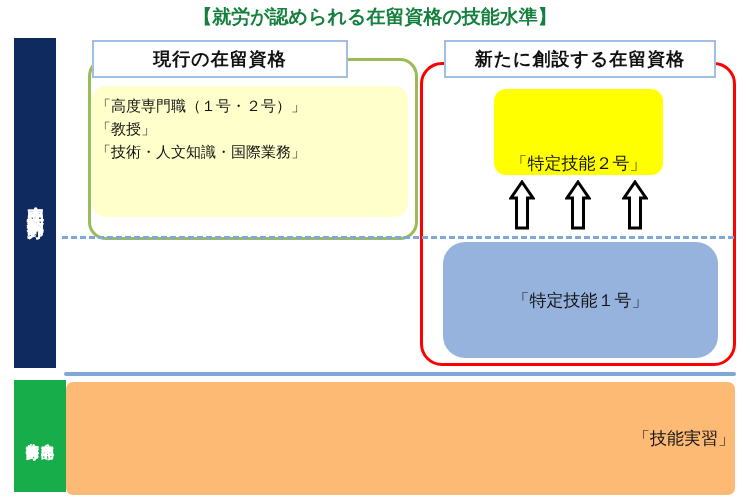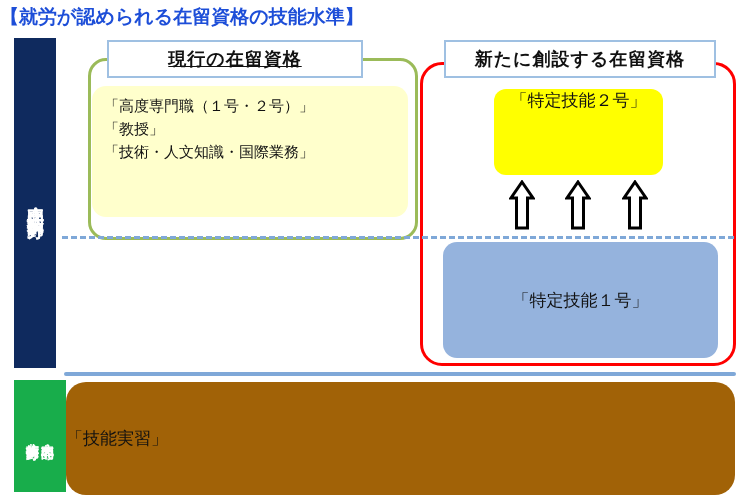--- a/index.html
+++ b/index.html
@@ -8,21 +8,22 @@
     background:#ffffff;
     font-family:"Liberation Sans","DejaVu Sans",sans-serif;
     overflow:hidden;
     position:relative;
   }
   #stage{position:relative;width:750px;height:500px;}
 
   
   .title{
     position:absolute;left:0;top:4px;width:750px;
-    font-size:19px;font-weight:bold;color:#1d4ed8;
+    text-align:center;
+    font-size:19px;font-weight:bold;color:#15803d;
     letter-spacing:0px;
   }
 
   
   .side-navy{
     position:absolute;left:14px;top:38px;width:42px;height:330px;
     background:#0f2a5e;
   }
   .side-navy .vtext{
     position:absolute;left:0;top:0;width:42px;height:330px;
@@ -52,59 +53,59 @@
   
   .hdr{
     position:absolute;
     background:#ffffff;
     border:2px solid #9fc0e2;
     display:flex;align-items:center;justify-content:center;
     font-size:18px;font-weight:bold;color:#111111;
     letter-spacing:1px;
     z-index:6;
   }
-  #hdr-current{left:107px;top:40px;width:252px;height:34px;text-decoration:underline;}
+  #hdr-current{left:92px;top:40px;width:252px;height:34px;}
   #hdr-new{left:444px;top:40px;width:268px;height:34px;align-items:center;}
 
   
   .group-green{
     position:absolute;left:88px;top:58px;width:324px;height:176px;
     border:3px solid #9bbb59;
     border-radius:18px;
     background:transparent;
   }
   .box-pale{
     position:absolute;left:92px;top:86px;width:316px;height:131px;
     background:#ffffcc;
     border-radius:14px;
     box-sizing:border-box;
-    padding:8px 12px 0 12px;
+    padding:8px 12px 0 4px;
   }
   .box-pale .line{
     font-size:15px;color:#111111;line-height:23px;white-space:nowrap;
   }
 
   
   .group-red{
     position:absolute;left:420px;top:62px;width:310px;height:298px;
     border:3px solid #ff0000;
     border-radius:22px;
     background:transparent;
   }
   .box-yellow{
     position:absolute;left:494px;top:89px;width:169px;height:86px;
     background:#ffff00;
     border-radius:12px;
-    display:flex;align-items:flex-start;justify-content:center;
+    display:flex;align-items:flex-end;justify-content:center;
     font-size:17px;color:#111111;letter-spacing:0px;
   }
   .box-blue{
     position:absolute;left:443px;top:242px;width:275px;height:116px;
     background:#95b3dd;
-    border-radius:14px;
+    border-radius:22px;
     display:flex;align-items:center;justify-content:center;
     font-size:17px;color:#111111;
   }
 
   
   .arrows{
     position:absolute;left:494px;top:180px;width:169px;height:52px;
     display:flex;align-items:flex-start;justify-content:space-around;
     z-index:4;
   }
@@ -118,23 +119,23 @@
   }
   .solid-line{
     position:absolute;left:64px;top:372px;width:672px;height:4px;
     background:#7fa8d8;border-radius:2px;
     z-index:5;
   }
 
   
   .box-orange{
     position:absolute;left:66px;top:382px;width:669px;height:113px;
-    background:#a16207;
-    border-radius:20px;
-    display:flex;align-items:center;justify-content:flex-start;
+    background:#fdba74;
+    border-radius:7px;
+    display:flex;align-items:center;justify-content:flex-end;
     font-size:17px;color:#111111;
   }
 </style>
 </head>
 <body>
 
 <div id="stage">
 
   <div class="title">【就労が認められる在留資格の技能水準】</div>
 

